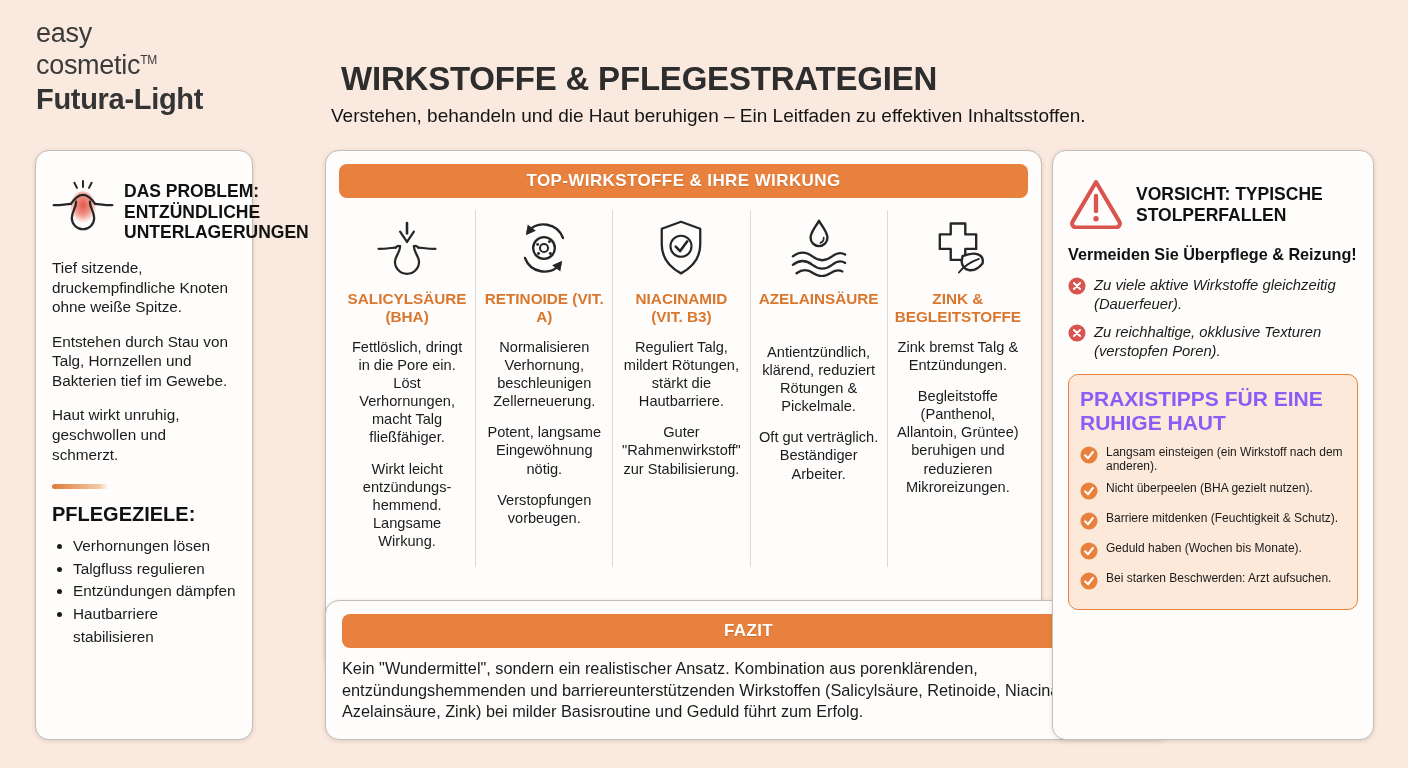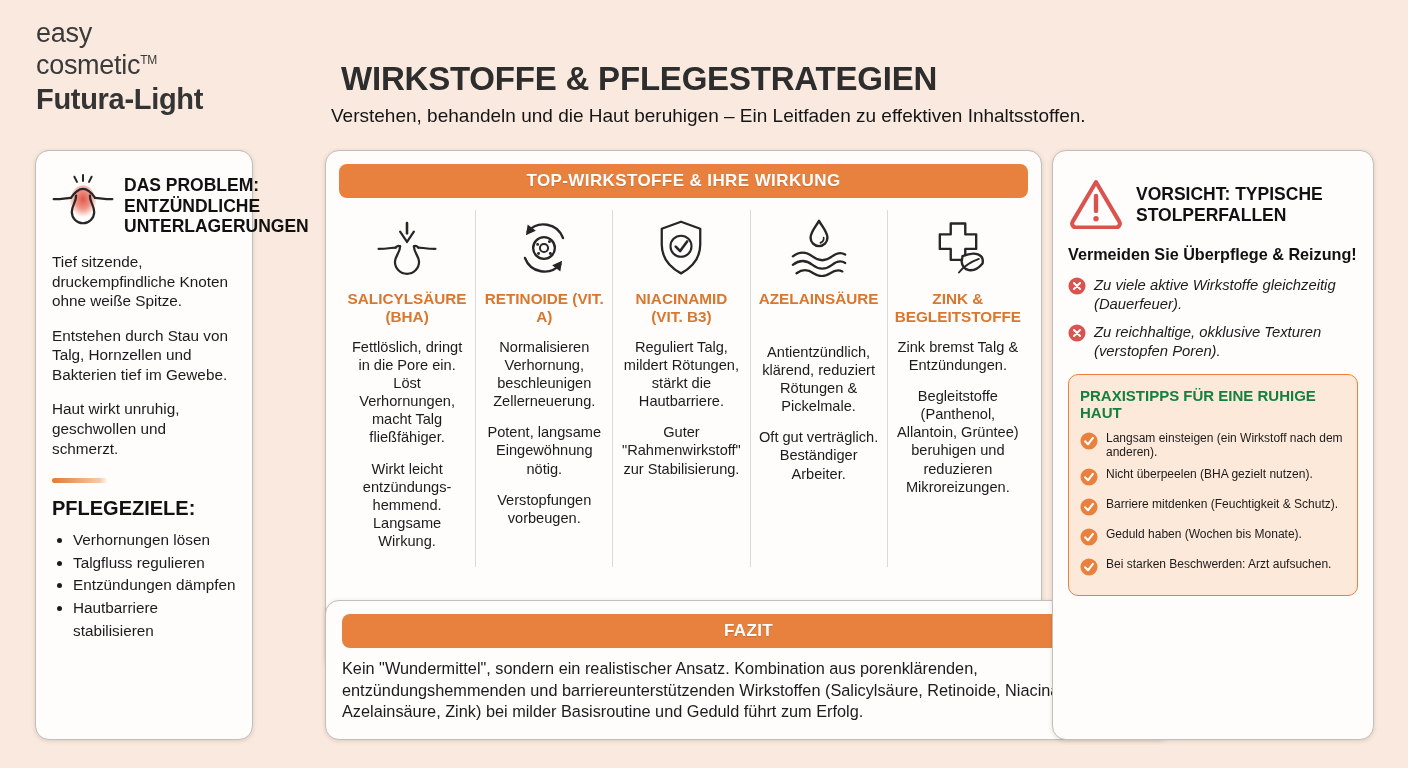--- a/index.html
+++ b/index.html
@@ -22,21 +22,21 @@
   .title-block h1 { font-size:33px; font-weight:800; color:#2d2d2d; line-height:1.15; letter-spacing:-0.2px; }
   .title-block h1 .t2 { padding-left:10px; }
   .title-block .subtitle { font-size:19px; font-weight:400; color:#151515; margin-top:7px; }
 
   
   .card {
     position:absolute; background:#FEFDFB;
     border:1px solid #c2beb8; border-radius:14px;
     box-shadow:0 1px 4px rgba(90,70,60,0.18);
   }
-  .left-card  { left:35px;  top:150px; width:218px; height:590px; padding:22px 16px; }
+  .left-card  { left:35px;  top:150px; width:218px; height:590px; padding:28px 16px; }
   .mid-top    { left:325px; top:150px; width:717px; height:520px; padding:13px; }
   .mid-fazit  { left:325px; top:600px; width:847px; height:140px; padding:13px 16px; }
   .right-card { left:1052px;top:150px; width:322px; height:590px; padding:26px 15px; }
 
   
   .prob-head { display:flex; align-items:flex-start; gap:10px; }
   .prob-head h2 { font-size:17.5px; font-weight:800; line-height:1.18; color:#111; padding-top:2px; }
   .prob-icon { flex:0 0 62px; }
   .left-card p.body { font-size:15.3px; line-height:1.28; margin-top:15px; }
   .divider {
@@ -72,21 +72,21 @@
   .warn-sub { font-size:16.2px; font-weight:800; margin:12px 0 12px 0; color:#111; }
   .warn-list { list-style:none; }
   .warn-list li { display:flex; gap:8px; margin-bottom:10px; align-items:flex-start;font-style:italic; }
   .warn-list .li-ic { flex:0 0 18px; padding-top:1px; }
   .warn-list span.txt { font-size:14.8px; line-height:1.26; }
 
   .tips-box {
     margin-top:13px; background:#FCE9DA; border:1.6px solid #E8813D;
     border-radius:10px; padding:12px 11px 8px 11px;
   }
-  .tips-box h3 { font-size:15px; font-weight:800; line-height:1.18; color:#15803d; margin-bottom:9px; }
+  .tips-box h3 { font-size:21px; font-weight:800; line-height:1.18; color:#8b5cf6; margin-bottom:9px; }
   .tips-list { list-style:none; }
   .tips-list li { display:flex; gap:8px; margin-bottom:7px; align-items:flex-start; }
   .tips-list .li-ic { flex:0 0 18px; padding-top:1px; }
   .tips-list span.txt { font-size:12px; line-height:1.2; }
 
   svg .stroke { stroke:#262626; stroke-width:2.6; fill:none; stroke-linecap:round; stroke-linejoin:round; }
 </style>
 </head>
 <body>
 

